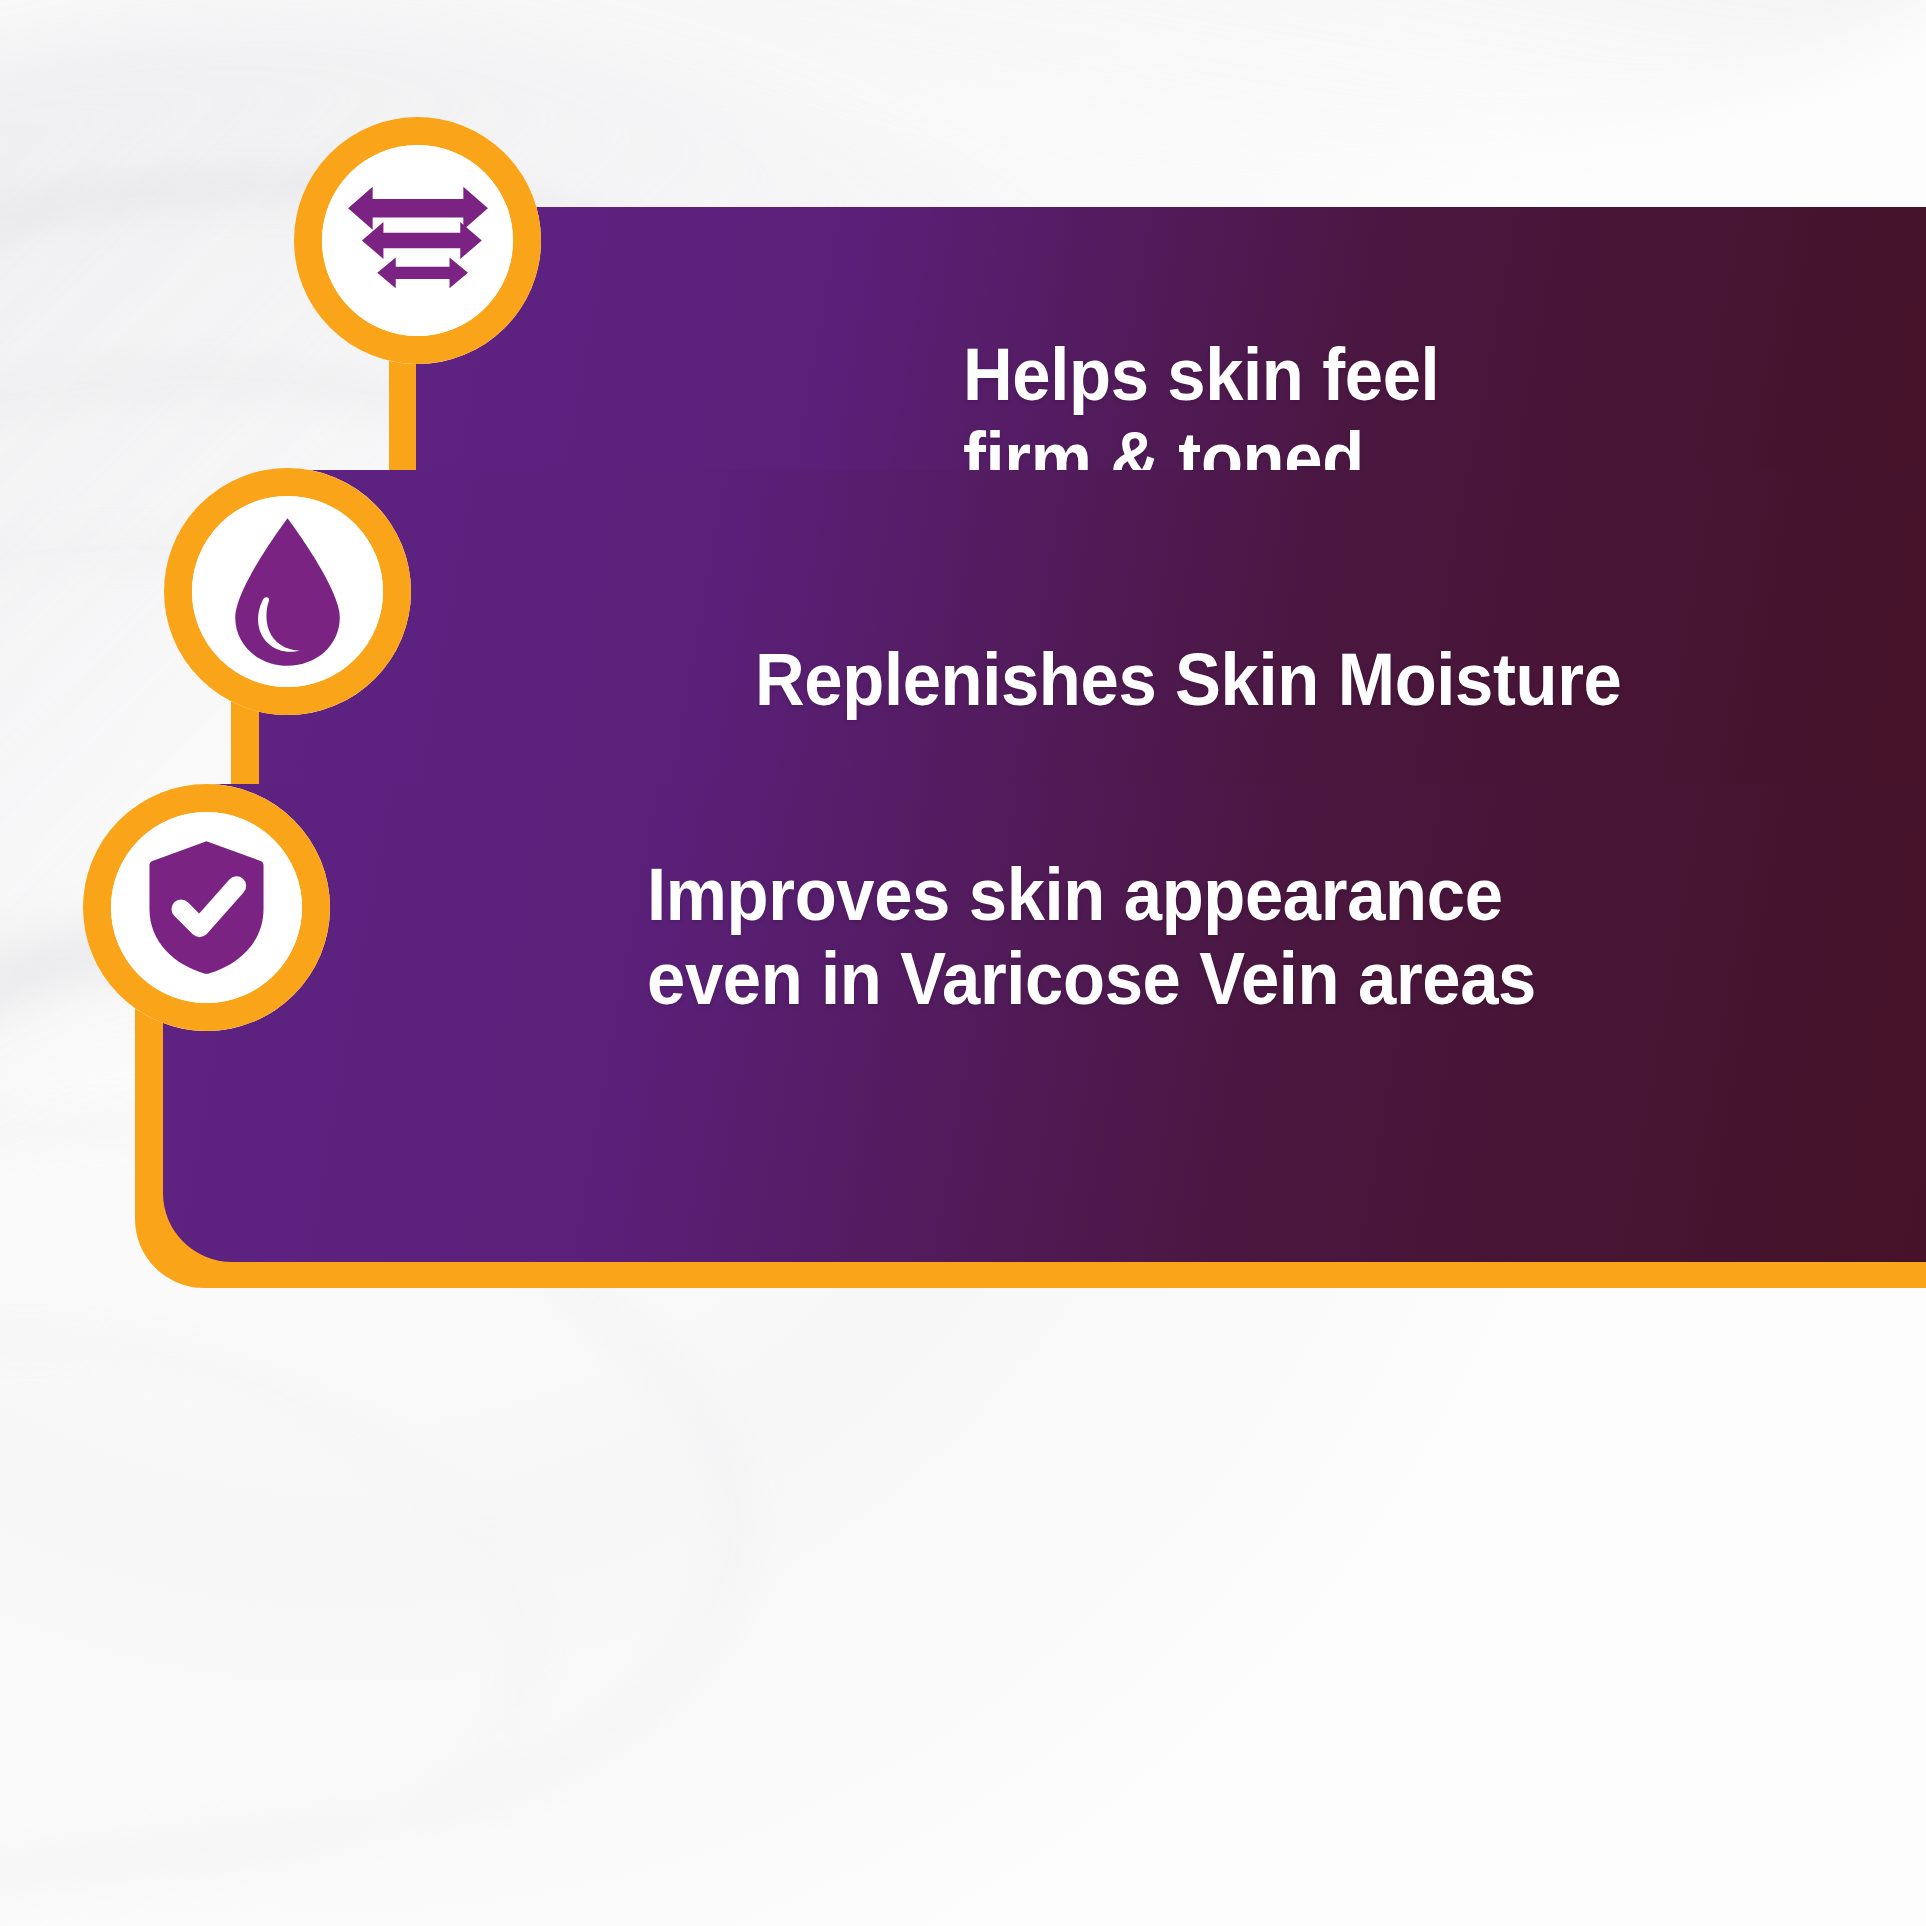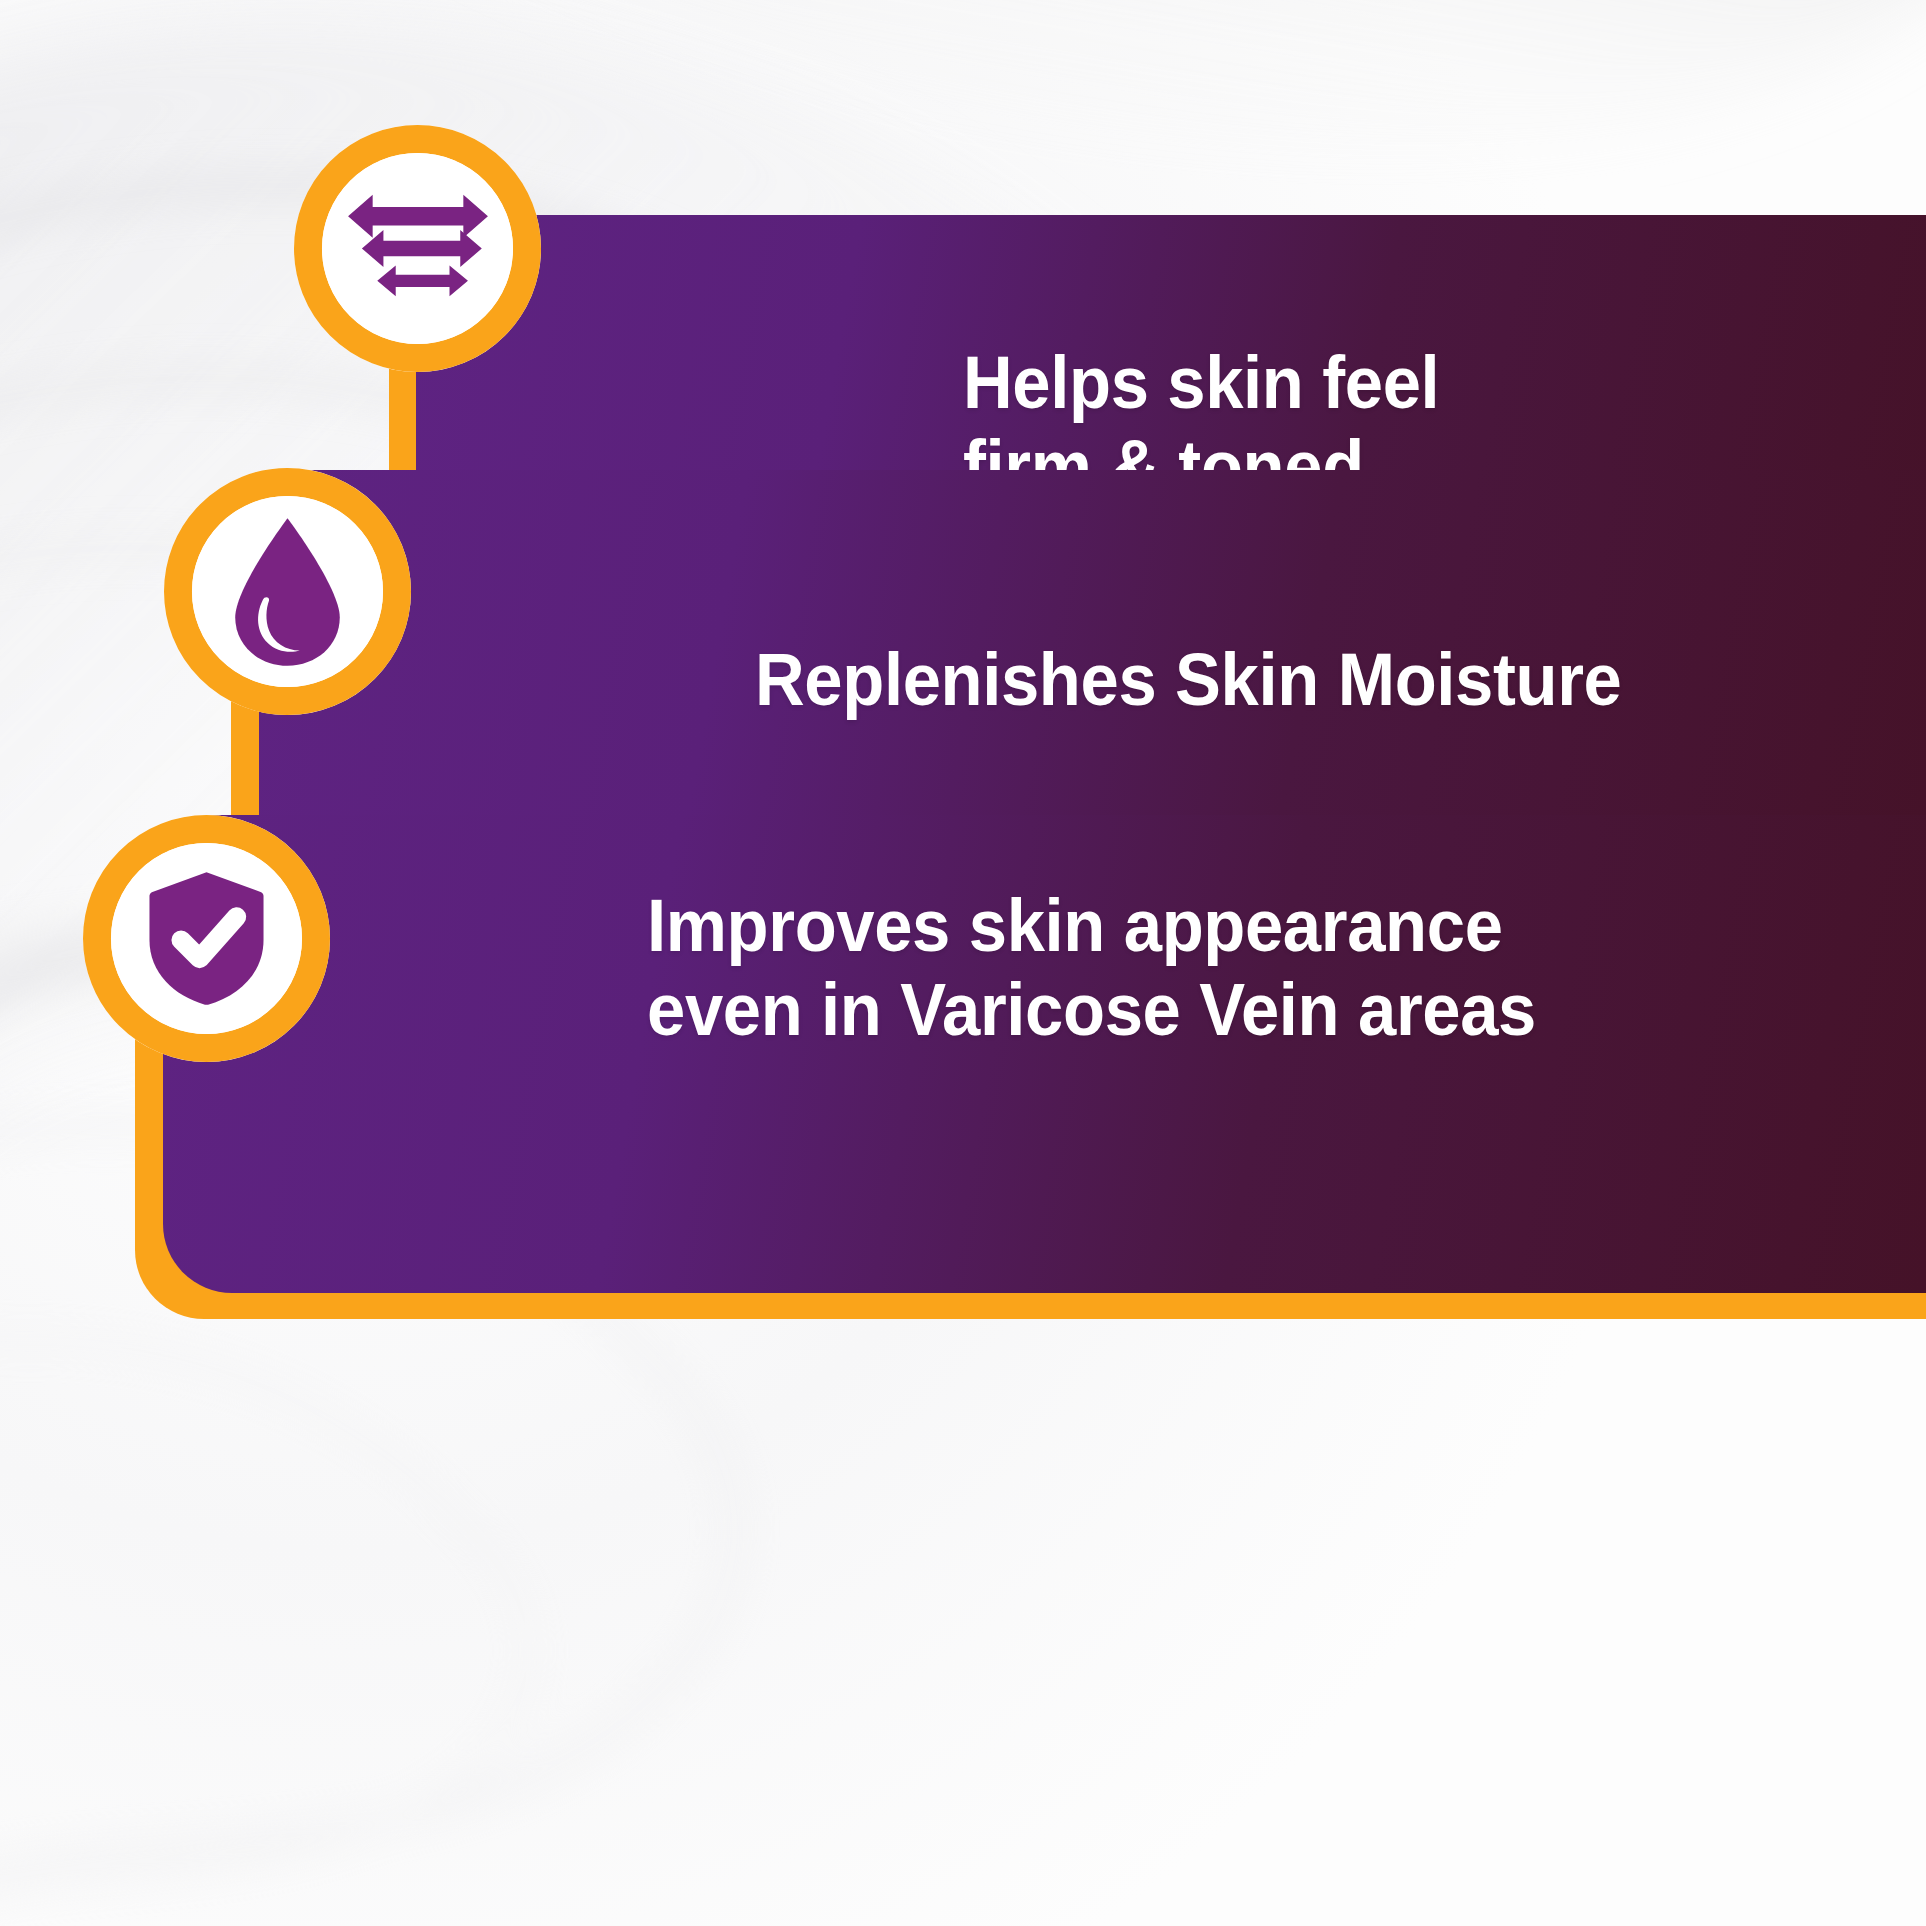--- a/index.html
+++ b/index.html
@@ -116,21 +116,21 @@
     </g>
     <g filter="url(#blur1)" opacity="0.45">
       <path d="M -150 1500 C 260 1390 640 1520 880 1800 C 1060 2010 900 2260 560 2350 C 280 2420 40 2380 -150 2470 Z" fill="none" stroke="#ececee" stroke-width="30"></path>
       <path d="M -150 1760 C 180 1690 470 1810 640 2020 C 760 2170 640 2340 400 2400 C 200 2450 30 2430 -150 2500 Z" fill="none" stroke="#f1f1f2" stroke-width="22"></path>
     </g>
   </svg>
 </div>
 
 <div id="benefits">
 
-  <div class="row" style="top:8px;height:771px;padding-left:35px;
+  <div class="row" style="top:0;height:771px;padding-left:35px;
               --orange:#FAA41A;
               --p1:#5E2382;--p2:#5A2079;--p3:#4A1740;--p4:#451228;
               --rtl:54px;--rbl:69px;">
     <div class="outline" style="left:389px;top:231px;right:0;height:455px;--rtl:54px;--rbl:69px;"></div>
     <div class="card" style="left:416px;top:207px;right:0;height:455px;--rtl:54px;--rbl:69px;"></div>
 
     <div class="badge" style="left:294px;top:117px;width:247px;height:247px;--ringw:28px;">
       <div class="ring"></div>
       <div class="disc" style="left:28px;top:28px;right:28px;bottom:28px;"></div>
       <svg width="146" height="123" viewBox="0 0 190 160">
@@ -158,21 +158,21 @@
       <div class="disc" style="left:28px;top:28px;right:28px;bottom:28px;"></div>
       <svg width="123" height="154" viewBox="0 0 160 200">
         <path d="M80 4 C80 4 148 94 148 133 C148 170 117 196 80 196 C43 196 12 170 12 133 C12 94 80 4 80 4 Z" fill="#7A2382"></path>
         <path d="M48 110 C38 130 40 152 54 166 C66 178 84 180 96 176 C78 176 62 166 56 150 C51 137 52 122 56 111 C57 106 50 105 48 110 Z" fill="#ffffff"></path>
       </svg>
     </div>
 
     <div class="label" style="left:755px;top:176px;font-size:74px;">Replenishes Skin Moisture</div>
   </div>
 
-  <div class="row" style="top:801px;height:925px;
+  <div class="row" style="top:770px;height:925px;
               --orange:#FAA41A;
               --p1:#5E2382;--p2:#5A2079;--p3:#4A1740;--p4:#451228;
               --rtl:54px;--rbl:69px;">
     <div class="outline" style="left:135px;top:40px;right:0;height:478px;--rtl:54px;--rbl:69px;"></div>
     <div class="card" style="left:163px;top:14px;right:0;height:478px;--rtl:54px;--rbl:69px;"></div>
 
     <div class="badge" style="left:83px;top:14px;width:247px;height:247px;--ringw:28px;">
       <div class="ring"></div>
       <div class="disc" style="left:28px;top:28px;right:28px;bottom:28px;"></div>
       <svg width="131" height="139" viewBox="0 0 170 180">

